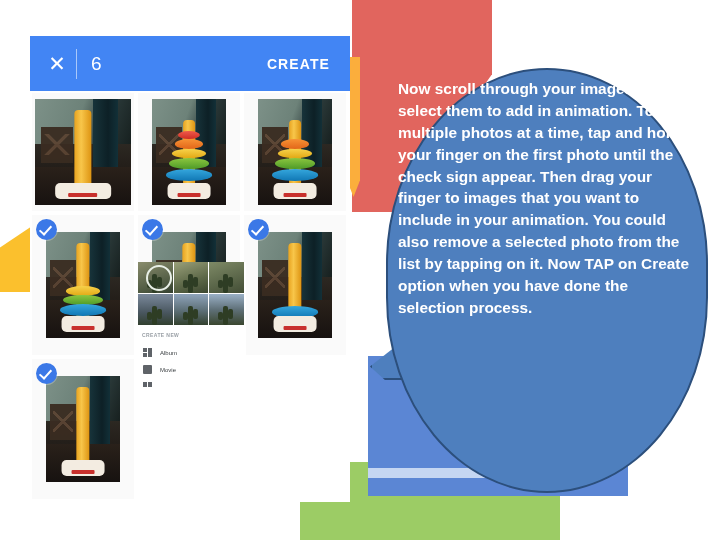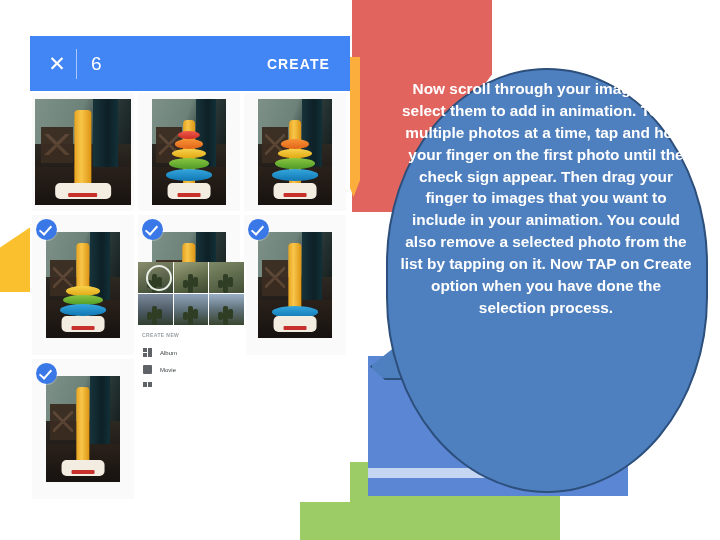--- a/index.html
+++ b/index.html
@@ -321,21 +321,20 @@
     border-left: 2px solid #2C4F7C;
     border-bottom: 2px solid #2C4F7C;
     clip-path: polygon(0 72%, 100% 0, 100% 100%, 34% 100%);
     z-index: 4;
   }
   #callout-text {
     position: absolute;
     left: 398px; top: 78px;
     width: 296px;
     z-index: 6;
-    text-align: center;
     color: #ffffff;
     font-size: 15.4px;
     line-height: 1.42;
     font-weight: 700;
     font-family: "Liberation Sans", sans-serif;
   }
 </style>
 </head>
 <body>
 

